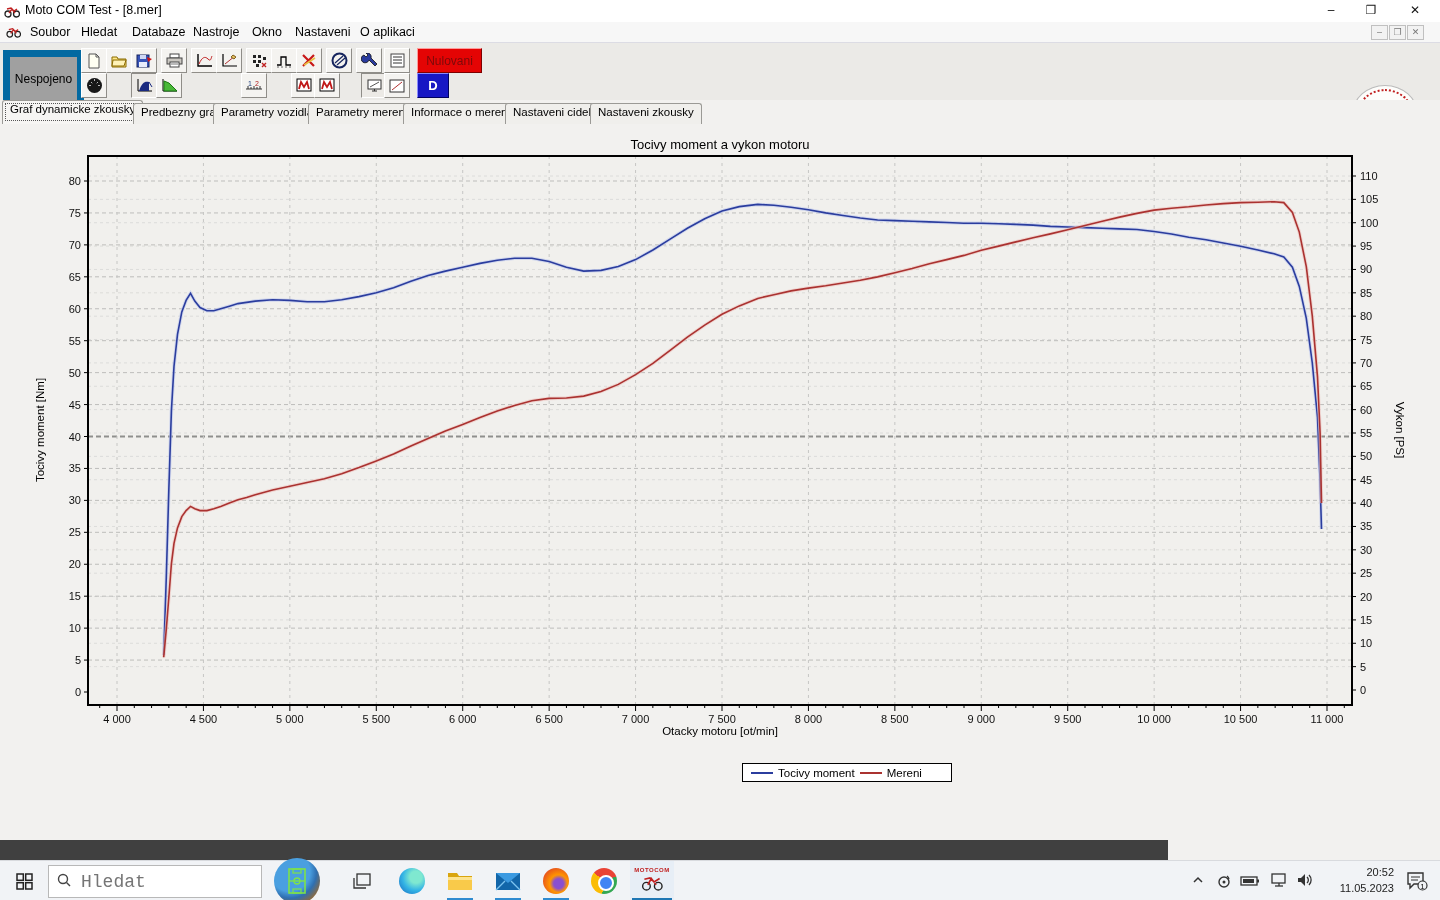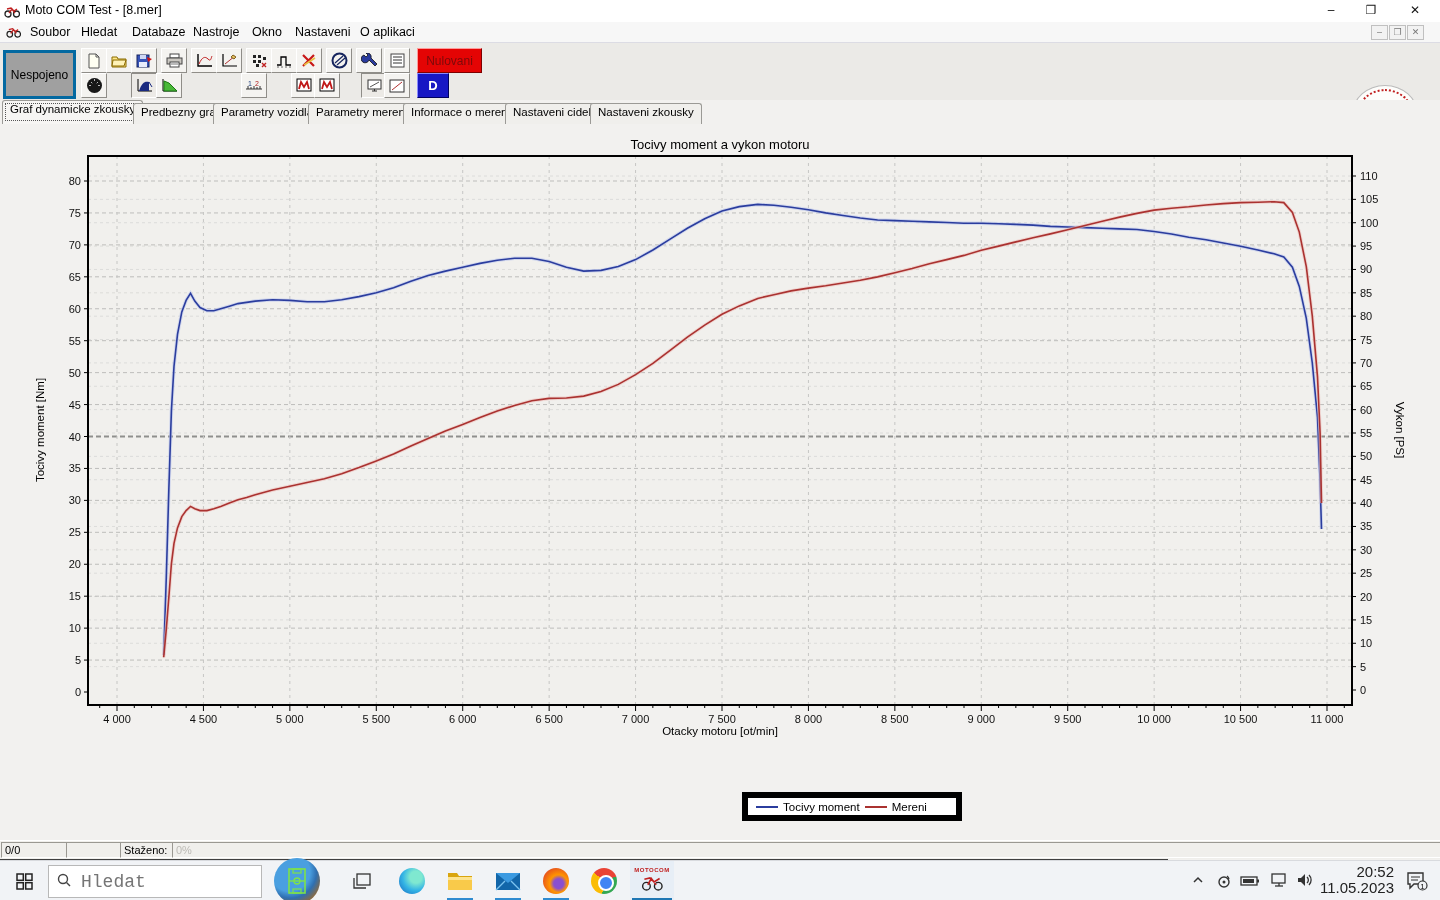--- a/index.html
+++ b/index.html
@@ -12,58 +12,58 @@
   #titlebar .title{position:absolute;left:25px;top:3px;font-size:12.5px;color:#000;}
   .winbtn{position:absolute;top:0;width:34px;height:21px;text-align:center;line-height:21px;font-size:12px;color:#111;}
   
   #menubar{left:0;top:22px;width:1440px;height:20px;background:#f7f7f7;border-bottom:1px solid #dcdce4;}
   .menuitem{position:absolute;top:2px;font-size:12.5px;color:#000;padding:1px 4px;}
   .mdibtn{position:absolute;top:3px;width:15px;height:13px;border:1px solid #c0c0c0;background:#f2f2f2;
     font-size:9px;line-height:12px;text-align:center;color:#777;}
   
   #toolbar{left:0;top:43px;width:1440px;height:57px;background:#ebeae7;border-bottom:1px solid #d8d6d2;}
   #connstate{position:absolute;left:3px;top:7px;width:67px;height:43px;background:#a0a0a0;
-    border:3px solid #0369a1;color:#000;font-size:12px;display:flex;align-items:center;justify-content:center;}
+    border:7px solid #0369a1;color:#000;font-size:12px;display:flex;align-items:center;justify-content:center;}
   .tbtn{position:absolute;width:24px;height:23px;background:#f4f3f0;border:1px solid;
     border-color:#ffffff #8f8d88 #8f8d88 #ffffff;display:flex;align-items:center;justify-content:center;}
   .tbtn.pressed{border-color:#8f8d88 #ffffff #ffffff #8f8d88;background:#eceae6;}
   #btn-nulovani{position:absolute;left:417px;top:5px;width:63px;height:23px;background:#e40404;
     border:1px solid;border-color:#ff9a9a #7e0000 #7e0000 #ff9a9a;color:#7c0a0a;font-size:12px;
     display:flex;align-items:center;justify-content:center;}
   #btn-d{position:absolute;left:417px;top:30px;width:30px;height:23px;background:#1717c4;
     border:1px solid;border-color:#8a8aff #00005e #00005e #8a8aff;color:#fff;font-weight:bold;font-size:13px;
     display:flex;align-items:center;justify-content:center;}
   #brandlogo{position:absolute;left:1352px;top:42px;width:64px;height:56px;border-radius:50%;
     background:#fdfdfb;border:1px solid #bbb;display:flex;align-items:center;justify-content:center;}
   #brandlogo .ring{width:52px;height:46px;border-radius:50%;border:2px dotted #c02020;display:flex;align-items:center;justify-content:center;}
   
   #tabbar{left:0;top:100px;width:1440px;height:24px;background:#f2f1ef;}
   .tab{position:absolute;top:3px;height:18px;background:#f0efec;border:1px solid #9b9a96;border-bottom:none;
     border-radius:3px 3px 0 0;font-size:11.5px;color:#000;padding:2px 7px 0 7px;white-space:nowrap;}
   .tab.sel{top:0;height:21px;background:#f6f5f3;outline:1px dotted #555;outline-offset:-4px;}
   
   #content{left:0;top:124px;width:1440px;height:716px;background:#f2f1ef;}
-  #legend{position:absolute;left:742px;top:668px;width:200px;height:17px;background:#fff;border:6px solid #000000;
+  #legend{position:absolute;left:742px;top:639px;width:200px;height:17px;background:#fff;border:1px solid #000000;
     font-size:11.5px;color:#000;display:flex;align-items:center;padding-left:8px;gap:5px;}
   .legline{display:inline-block;width:22px;height:0;border-top:2px solid;}
   #infotext{position:absolute;left:0;top:687px;width:1440px;text-align:center;font-size:12px;color:#111;}
   
   #statusbar{left:0;top:840px;width:1440px;height:18px;background:#f0efec;border-top:1px solid #fff;}
   .spanel{position:absolute;top:1px;height:14px;border:1px solid;border-color:#9a9892 #ffffff #ffffff #9a9892;
     font-size:11px;color:#000;padding:0 3px;line-height:14px;background:#f0efec;}
   
   #taskbar{left:0;top:860px;width:1440px;height:40px;background:#f1f3f6;border-top:1px solid #d8dade;}
   .tb-ico{position:absolute;top:0;width:44px;height:40px;display:flex;align-items:center;justify-content:center;}
   .underline{position:absolute;bottom:0;height:3px;background:#2f8bd0;}
   #searchbox{position:absolute;left:48px;top:4px;width:212px;height:31px;background:#fff;border:1px solid #b8b8b8;
     display:flex;align-items:center;}
   #searchbox input{border:none;outline:none;font-size:18px;color:#555;width:150px;font-family:Liberation Mono, monospace;background:transparent;}
   #tray{position:absolute;right:0;top:0;height:40px;}
   .trayico{position:absolute;top:12px;}
-  #clock{position:absolute;right:46px;top:3px;text-align:right;font-size:15px;color:#222;line-height:16px;}
+  #clock{position:absolute;right:46px;top:3px;text-align:right;font-size:11px;color:#222;line-height:16px;}
   #currency{position:absolute;left:1042px;top:0;height:40px;display:flex;align-items:center;gap:6px;font-size:14px;color:#111;}
   .greenpct{color:#1e9e3e;}
   svg text{font-family:"Liberation Sans",sans-serif;}
 </style>
 </head>
 <body>
 
 <div id="stage">
 
   <div id="titlebar" class="abs">
@@ -511,26 +511,20 @@
 
     <div id="legend">
       <span class="legline" id="leg0line" style="border-top-color: rgb(43, 61, 158);"></span>
       <span>Tocivy moment</span>
       <span class="legline" id="leg1line" style="border-top-color: rgb(170, 50, 48);"></span>
       <span>Mereni</span>
     </div>
 
   </div>
 
-  <div id="statusbar" class="abs">
-    <span class="spanel" style="left:1px;width:58px">0/0</span>
-    <span class="spanel" style="left:66px;width:48px"></span>
-    <span class="spanel" style="left:120px;width:46px">Staženo:</span>
-    <span class="spanel" style="left:172px;width:1262px;color:#bdbbb6">0%</span>
-  </div>
 
   <div id="taskbar" class="abs">
     <div class="tb-ico" style="left:0;width:48px">
       <svg width="17" height="17" viewBox="0 0 17 17">
           <g fill="none" stroke="#222" stroke-width="1.5">
             <rect x="1" y="1" width="6.3" height="6.3"></rect>
             <rect x="9.7" y="1" width="6.3" height="6.3"></rect>
             <rect x="1" y="9.7" width="6.3" height="6.3"></rect>
             <rect x="9.7" y="9.7" width="6.3" height="6.3"></rect>
           </g>

